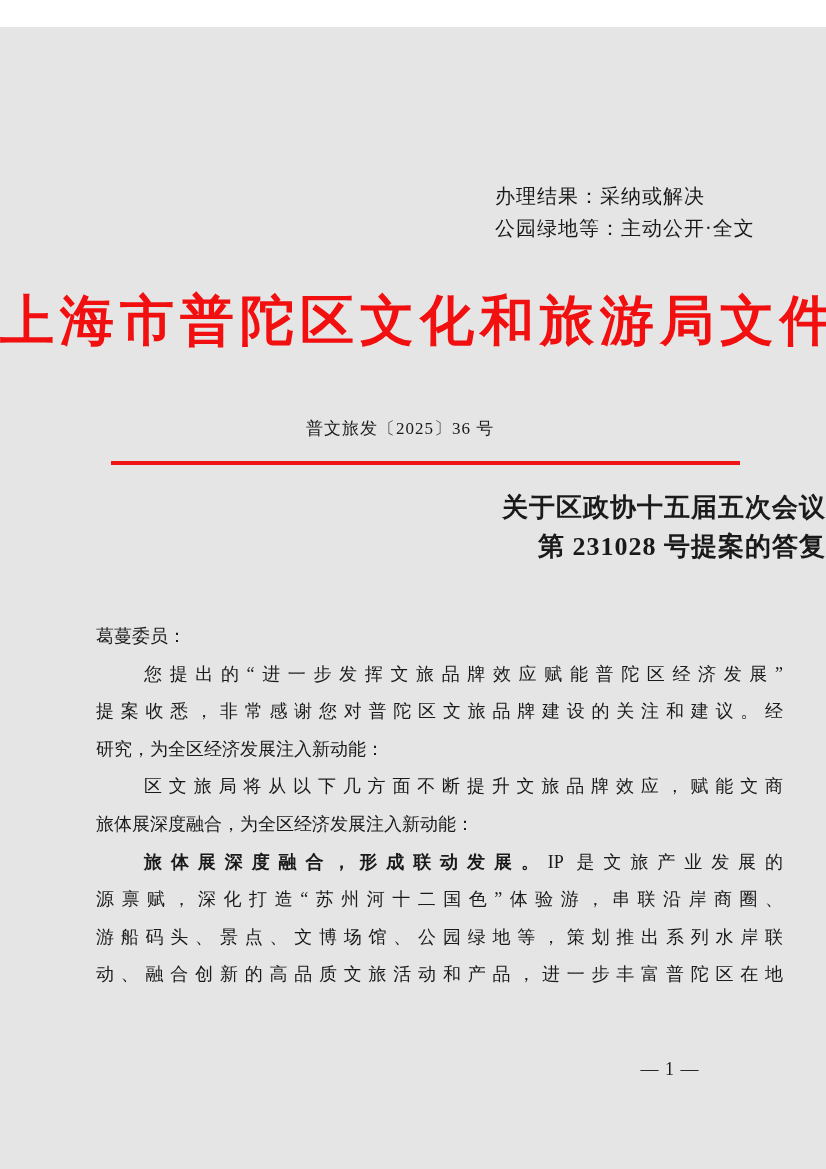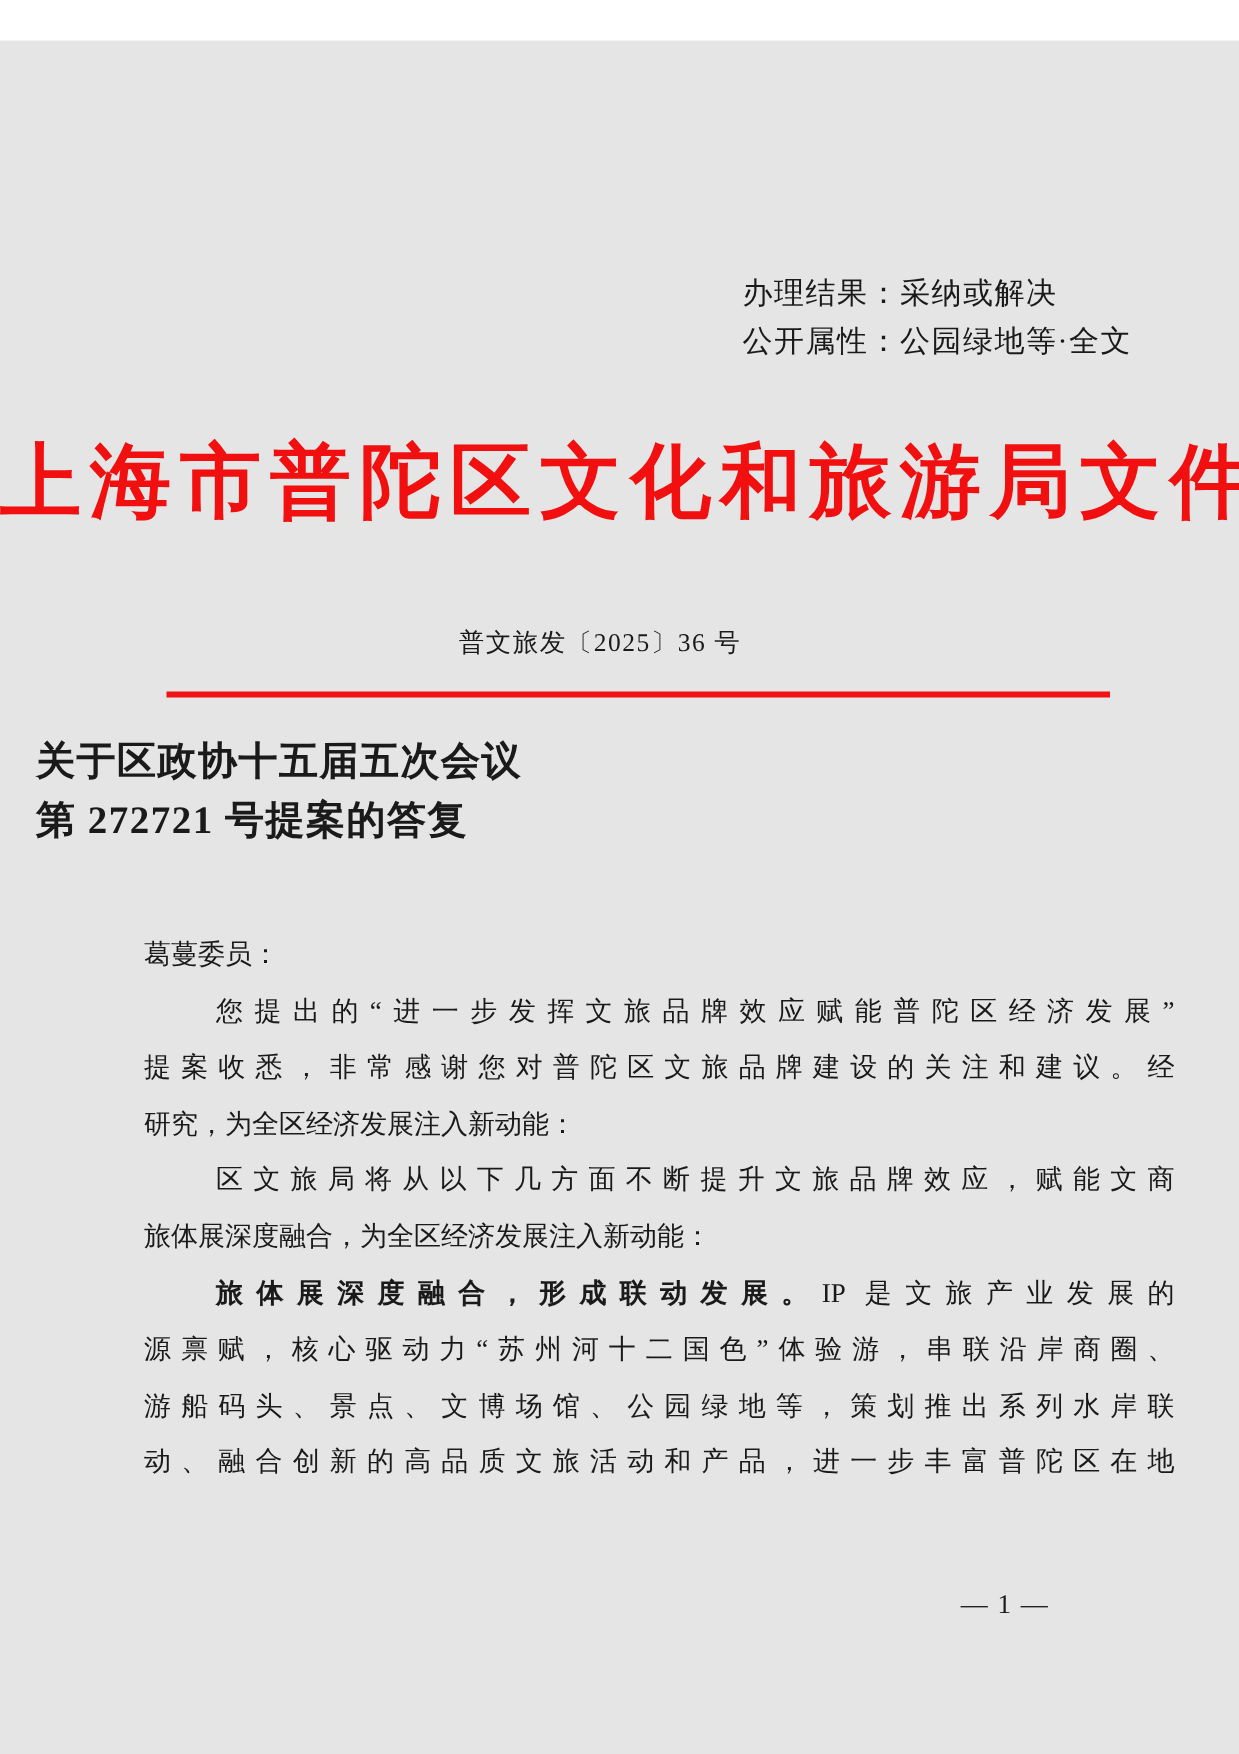--- a/index.html
+++ b/index.html
@@ -47,21 +47,21 @@
     top: 434px;
     width: 629px;
     height: 4px;
     background: #f11414;
   }
   .subject-block {
     position: absolute;
     left: 0; right: 0;
     top: 461px;
     padding-left: 24px;
-    text-align: left;
+    text-align: right;
     font-weight: bold;
     font-size: 26px;
     line-height: 39px;
     letter-spacing: 1px;
     white-space: nowrap;
   }
   .body-block {
     position: absolute;
     left: 96px;
     top: 591px;
@@ -93,42 +93,42 @@
     white-space: nowrap;
   }
 </style>
 </head>
 <body>
 
 <div class="page" style="color: rgb(26, 26, 26); background: #e5e5e5; margin-top: 27px;">
 
   <div class="meta-block">
     <div>办理结果：采纳或解决</div>
-    <div>公开属性：公园绿地等·全文</div>
+    <div>公园绿地等：主动公开·全文</div>
   </div>
 
   <div class="masthead-title" style="color: rgb(242, 15, 15);">上海市普陀区文化和旅游局文件</div>
 
   <div class="doc-number">普文旅发〔2025〕36 号</div>
 
   <div class="red-rule" style="background: rgb(241, 20, 20);"></div>
 
   <div class="subject-block">
     <div>关于区政协十五届五次会议</div>
-    <div>第 272721 号提案的答复</div>
+    <div>第 231028 号提案的答复</div>
   </div>
 
   <div class="body-block">
       <div class="body-line"><span class="seg">葛蔓委员：</span></div>
       <div class="body-line indent fill"><span class="seg">您提出的“进一步发挥文旅品牌效应赋能普陀区经济发展”</span></div>
       <div class="body-line fill"><span class="seg">提案收悉，非常感谢您对普陀区文旅品牌建设的关注和建议。经</span></div>
       <div class="body-line"><span class="seg">研究，为全区经济发展注入新动能：</span></div>
       <div class="body-line indent fill"><span class="seg">区文旅局将从以下几方面不断提升文旅品牌效应，赋能文商</span></div>
       <div class="body-line"><span class="seg">旅体展深度融合，为全区经济发展注入新动能：</span></div>
       <div class="body-line indent fill"><span class="seg-bold">旅体展深度融合，形成联动发展。</span><span class="seg">IP 是文旅产业发展的</span></div>
-      <div class="body-line fill"><span class="seg">源禀赋，核心驱动力“苏州河十二国色”体验游，串联沿岸商圈、</span></div>
+      <div class="body-line fill"><span class="seg">源禀赋，深化打造“苏州河十二国色”体验游，串联沿岸商圈、</span></div>
       <div class="body-line fill"><span class="seg">游船码头、景点、文博场馆、公园绿地等，策划推出系列水岸联</span></div>
       <div class="body-line fill"><span class="seg">动、融合创新的高品质文旅活动和产品，进一步丰富普陀区在地</span></div>
     </div>
 
   <div class="page-number">— 1 —</div>
 
 </div>
 
 </body></html>

